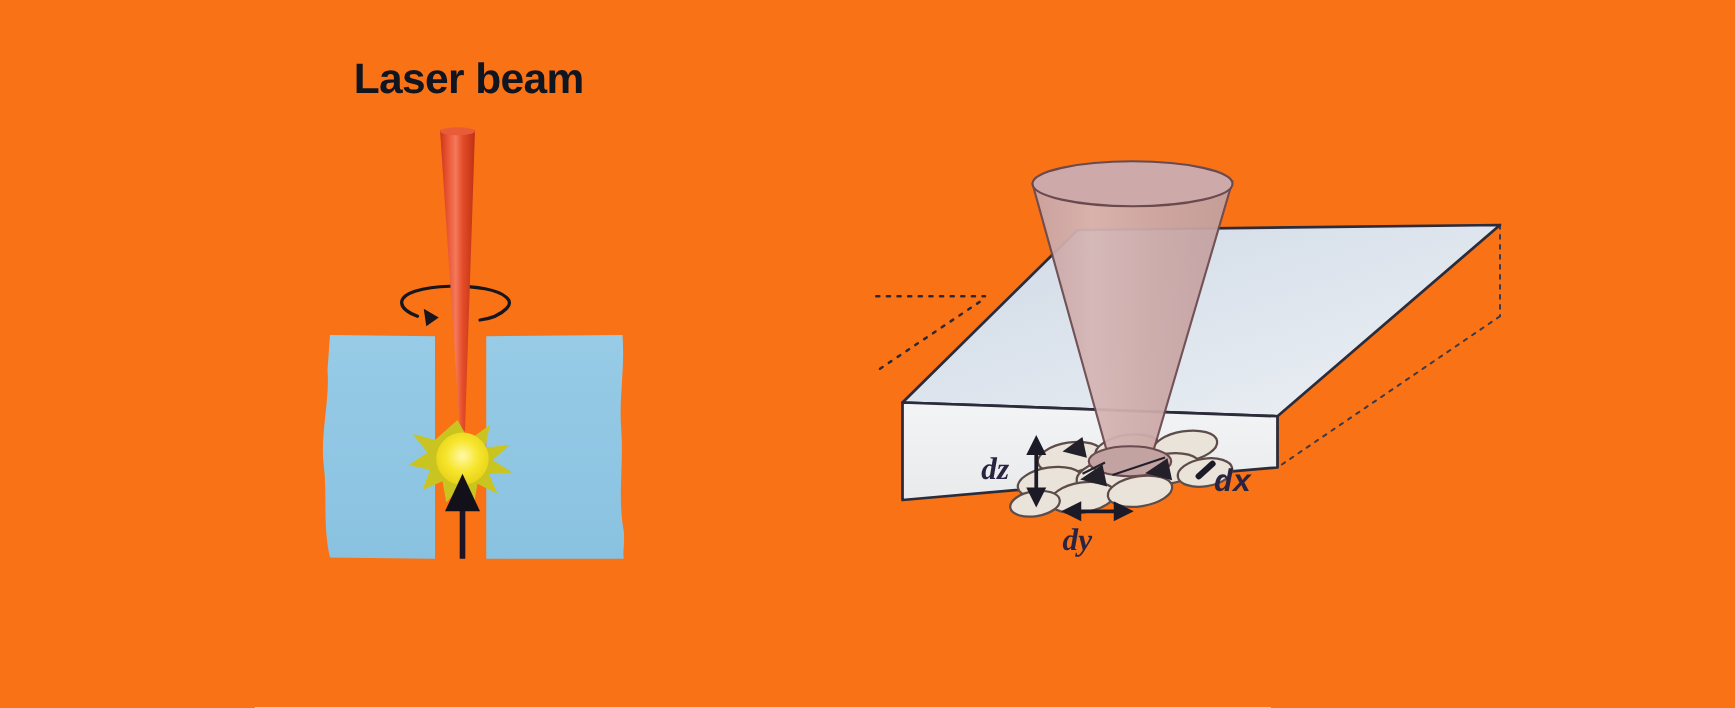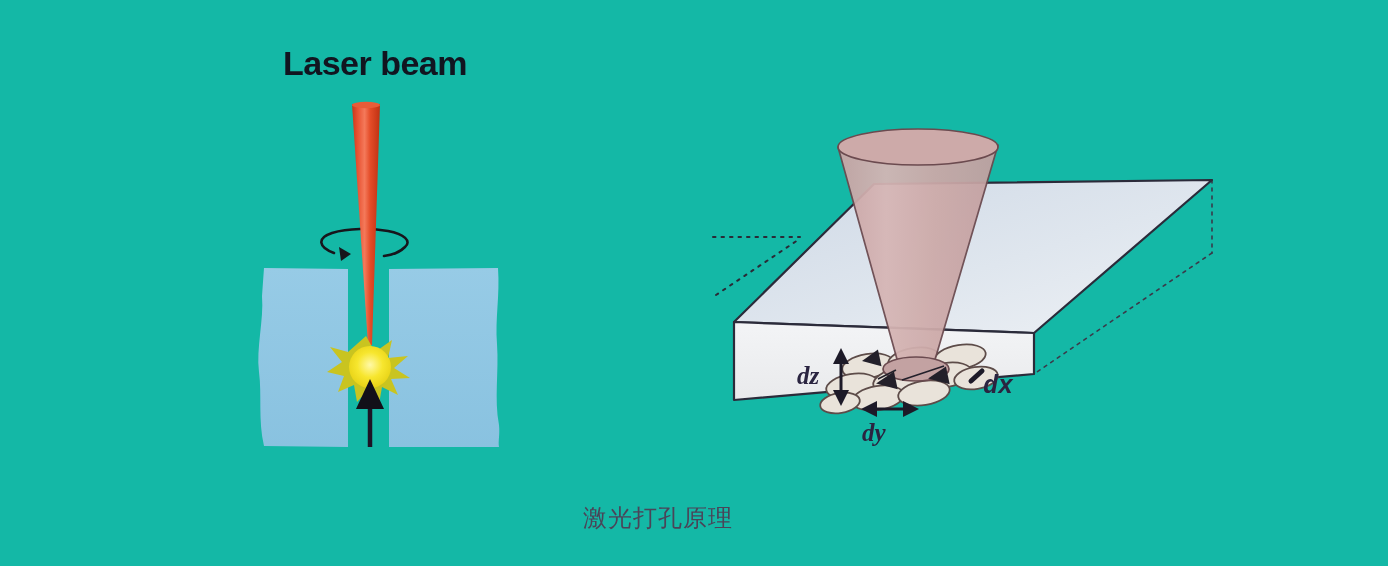--- a/index.html
+++ b/index.html
@@ -8,21 +8,21 @@
     padding: 0;
     background: #ffffff;
   }
   body {
     font-family: "Liberation Sans", sans-serif;
   }
   #stage {
     position: relative;
     width: 1388px;
     height: 566px;
-    background: #14b8a6;
+    background: #f97316;
     overflow: hidden;
   }
 
   
   #left-panel {
     position: absolute;
     left: 0px;
     top: 0px;
     width: 560px;
     height: 500px;
@@ -156,21 +156,21 @@
       </g>
 
       <g>
         <line x1="370" y1="447" x2="370" y2="396" stroke="#1c1426" stroke-width="4.5"></line>
         <polygon points="370,379 384,409 356,409" fill="#121019"></polygon>
       </g>
     </svg>
 
   </div>
 
-  <div style="position:absolute;left:16px;top:0;width:1372px;height:566px;pointer-events:none;">
+  <div style="position:absolute;left:4px;top:0;width:1372px;height:566px;pointer-events:none;">
     <svg width="1388" height="566" viewBox="0 0 1388 566" style="position:absolute;left:0;top:0;">
       <defs>
         <linearGradient id="coneGrad" x1="0" y1="0" x2="1" y2="0">
           <stop offset="0%" stop-color="#c9a4a4"></stop>
           <stop offset="30%" stop-color="#d6b6b5"></stop>
           <stop offset="60%" stop-color="#cdaaa9"></stop>
           <stop offset="100%" stop-color="#c2a0a0"></stop>
         </linearGradient>
         <linearGradient id="plateTopGrad" x1="0" y1="0" x2="1" y2="1">
           <stop offset="0%" stop-color="#cfd9e6"></stop>
@@ -246,16 +246,15 @@
       <g>
         <path d="M955 381 L966 371" stroke="#1d1a28" stroke-width="5" stroke-linecap="round"></path>
       </g>
     </svg>
 
     <div class="dim-label" id="dz-label">dz</div>
     <div class="dim-label" id="dx-label">dx</div>
     <div class="dim-label" id="dy-label">dy</div>
   </div>
 
-  <div id="caption">激光打孔原理</div>
 
 
 </div>
 
 </body></html>

